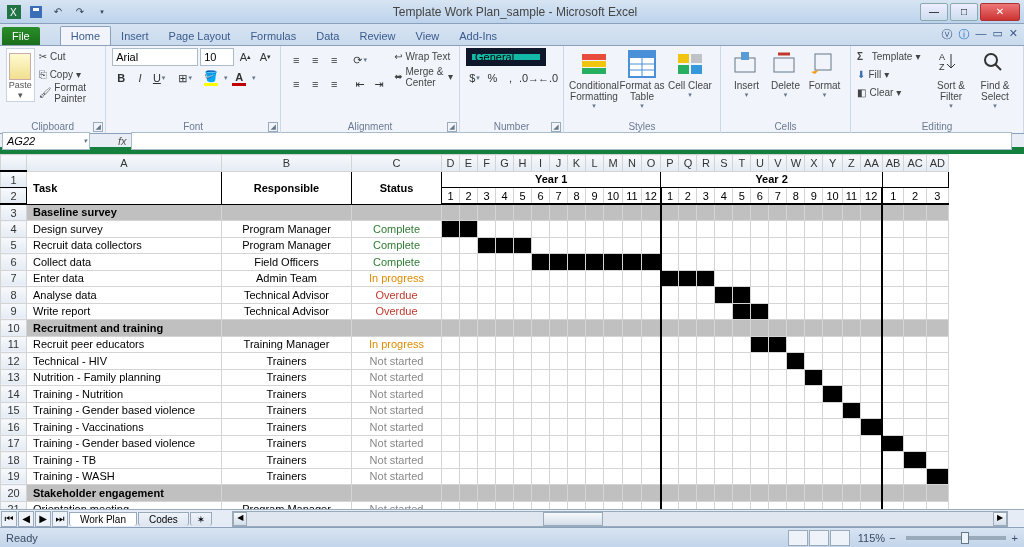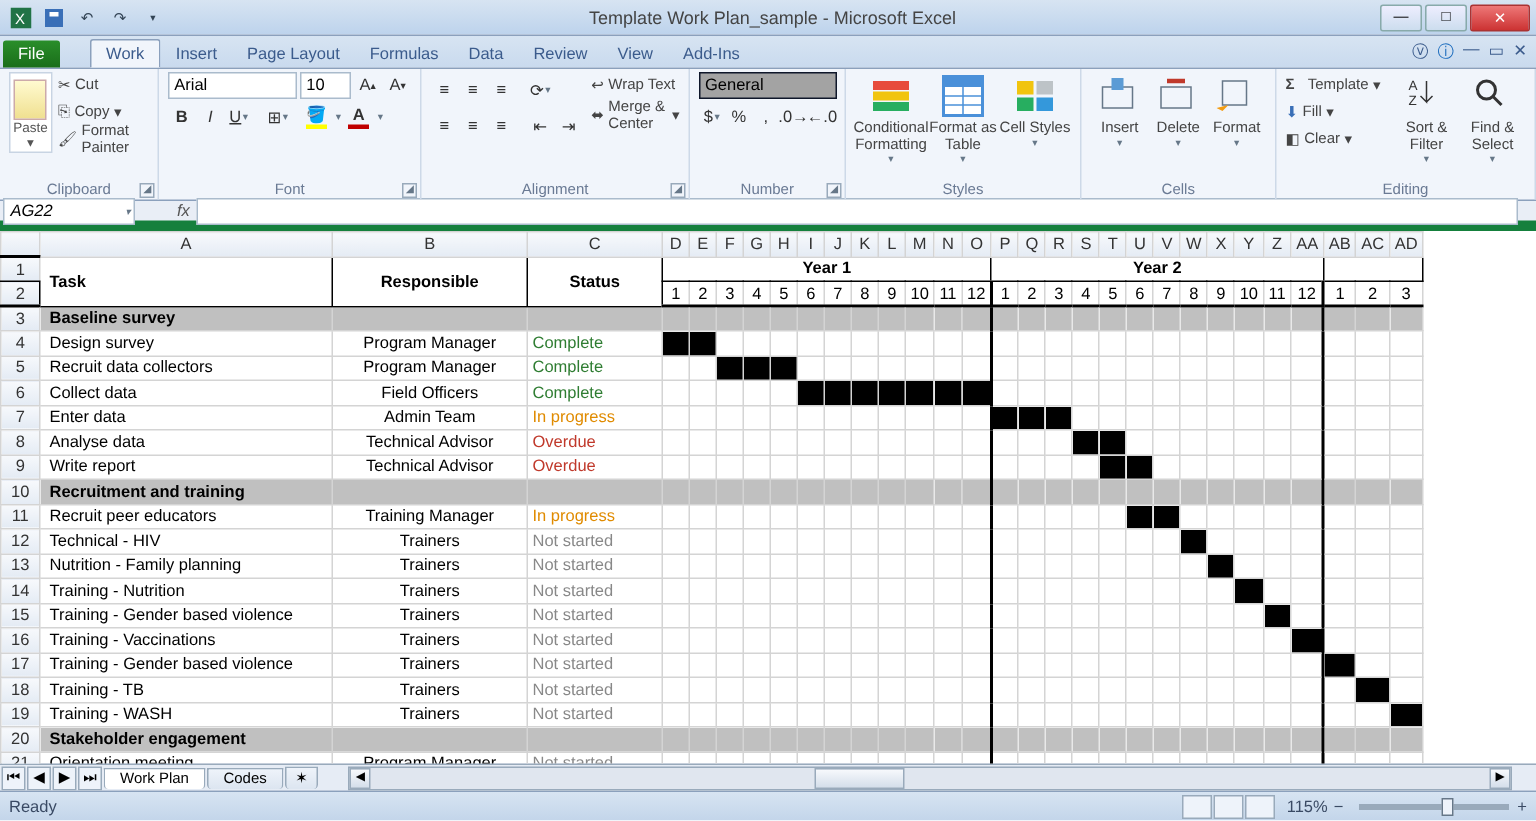--- a/index.html
+++ b/index.html
@@ -35,42 +35,42 @@
 .font-top { display:flex; gap:2px; align-items:center; }
 .font-sel { width:86px; height:18px; border:1px solid #abc; background:#fff; font-size:11px; padding-left:3px; }
 .size-sel { width:34px; height:18px; border:1px solid #abc; background:#fff; font-size:11px; padding-left:3px; }
 .btnrow { display:flex; gap:1px; margin-top:3px; }
 .rb { width:18px; height:18px; border:1px solid transparent; display:flex; align-items:center; justify-content:center; font-size:11px; color:#333; }
 .rb .dd-arrow { font-size:7px; margin-left:1px; color:#678; }
 .colorbar { width:14px; height:3px; display:block; }
 
 .align-col { display:flex; flex-direction:column; gap:3px; }
 
-.num-sel { width:92px; height:18px; border:1px solid #0f172a; background:#a3a3a3; font-size:11px; padding-left:3px; }
+.num-sel { width:80px; height:18px; border:6px solid #0f172a; background:#14b8a6; font-size:11px; padding-left:3px; }
 
 .bigbtn { width:48px; height:66px; display:flex; flex-direction:column; align-items:center; justify-content:flex-start; font-size:10px; color:#444; text-align:center; padding-top:2px; }
 .bigbtn .bb-icon { width:28px; height:28px; margin-bottom:2px; }
 .bigbtn .dd-arrow { font-size:7px; color:#678; }
 
 .editing-col { display:flex; flex-direction:column; gap:1px; }
 
 
 .fbar { height:20px; background:#e9eef6; border-bottom:7px solid #15803d; display:flex; align-items:center; }
 .namebox { width:88px; height:18px; border:1px solid #abc; background:#fff; margin-left:2px; font-size:11px; padding-left:4px; display:flex; align-items:center; font-style:italic; }
 .namebox .dd-arrow { margin-left:auto; font-size:7px; color:#678; padding-right:2px;}
 .fbar .fx { margin-left:28px; font-style:italic; color:#555; font-size:11px; }
 .fbar .formula-input { flex:1; height:18px; border:1px solid #abc; background:#fff; margin-left:4px; margin-right:12px;}
 
 
 .sheet { height:355px; overflow:hidden; position:relative; }
 .grid { border-collapse:collapse; table-layout:fixed; }
 .grid td, .grid th { border:1px solid #d4d4d4; height:16.5px; font-size:11px; padding:0 3px; white-space:nowrap; overflow:hidden; }
 .grid th { background:linear-gradient(#f7f9fc,#e4ebf4); font-weight:normal; color:#333; text-align:center; }
 .row-hdr { background:linear-gradient(#f7f9fc,#e4ebf4); text-align:center; width:26px; color:#333;}
-.colA { width:195px; } .colB{ width:130px; text-align:center; } .colC{ width:90px; text-align:left;}
+.colA { width:195px; } .colB{ width:130px; text-align:center; } .colC{ width:90px; text-align:center;}
 .colM { width:18px; text-align:center; }
 .colM.end-year { border-right:2px solid #000; }
 .shade-section { background:#c0c0c0; font-weight:bold; }
 .task-cell { padding-left:6px !important; text-align:left;}
 .header-cell { background:#fff; font-weight:bold; text-align:center; border:1px solid #000 !important; }
 .header-row td { border-top:2px solid #000; border-bottom:1px solid #000; }
 .subhead-row td { border-bottom:2px solid #000; }
 .gantt-fill { background:#000; }
 .status-Complete { color:#2f7d32; }
 .status-In-progress { color:#e08b00; }
@@ -120,21 +120,21 @@
   <div class="title">Template Work Plan_sample - Microsoft Excel</div>
   <div class="winbtns">
     <div class="winbtn">—</div>
     <div class="winbtn">□</div>
     <div class="winbtn close">✕</div>
   </div>
 </div>
 
 <div class="tabs">
   <div class="tab file">File</div>
-  <div class="tab active">Work</div>
+  <div class="tab active">Home</div>
   <div class="tab">Insert</div>
   <div class="tab">Page Layout</div>
   <div class="tab">Formulas</div>
   <div class="tab">Data</div>
   <div class="tab">Review</div>
   <div class="tab">View</div>
   <div class="tab">Add-Ins</div>
   <div class="helpicons">
     <span>ⓥ</span>
     <span style="color:#1a6bbd;">ⓘ</span>
@@ -288,21 +288,21 @@
     </div>
     <div class="bigbtn">
       <div class="bb-icon">
           <svg width="28" height="28">
             <rect x="2" y="4" width="11" height="9" fill="#f1c40f"></rect>
             <rect x="15" y="4" width="11" height="9" fill="#bdc3c7"></rect>
             <rect x="2" y="15" width="11" height="9" fill="#27ae60"></rect>
             <rect x="15" y="15" width="11" height="9" fill="#3498db"></rect>
           </svg>
         </div>
-      <span style="line-height:1.1;">Cell Styles</span>
+      <span style="line-height:1.1;">Cell Clear</span>
         <span class="dd-arrow">▾</span>
     </div>
     <div class="group-label">Styles</div>
   </div>
 
   <div class="group" style="width:130px; flex-direction:row;">
     <div class="bigbtn" style="width:42px;">
       <div class="bb-icon">
           <svg width="24" height="24">
             <rect x="2" y="8" width="20" height="14" fill="none" stroke="#678"></rect>

